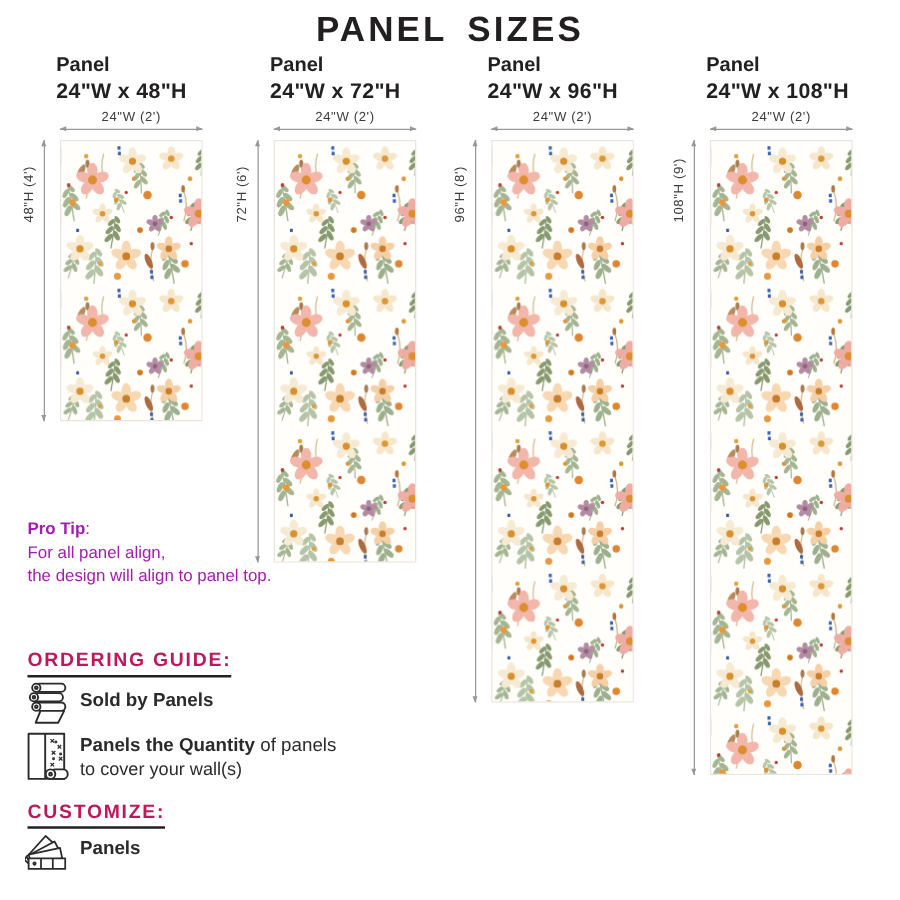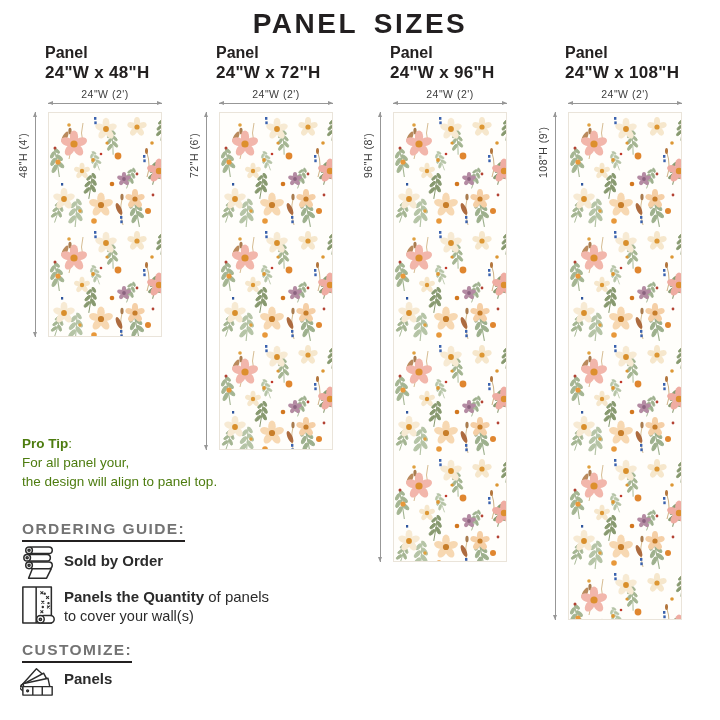--- a/index.html
+++ b/index.html
@@ -26,25 +26,25 @@
       border-left:2.5px solid transparent;border-right:2.5px solid transparent;border-bottom:5px solid #979797;}
   .v-arrow::after{content:"";position:absolute;bottom:0;left:-2.5px;
       border-left:2.5px solid transparent;border-right:2.5px solid transparent;border-top:5px solid #979797;}
 
   .v-label{position:absolute;left:-25px;top:134px;width:0;height:0;}
   .v-label span{display:block;transform:translate(-50%,-50%) rotate(-90deg);
       white-space:nowrap;font-size:10.5px;color:#3c3c3c;letter-spacing:.5px;}
 
   .art{position:absolute;left:0;top:68px;display:block;border:1px solid #eae4da;box-sizing:border-box;}
 
-  .protip{position:absolute;left:22px;top:434px;font-size:13.5px;line-height:19px;color:#4d7c0f;}
+  .protip{position:absolute;left:22px;top:413px;font-size:13.5px;line-height:19px;color:#a21caf;}
   .protip .b{font-weight:700;}
 
   .sec-head{position:absolute;left:22px;font-size:15.5px;font-weight:700;letter-spacing:1.4px;
-            border-bottom:2px solid #232020;padding-bottom:2px;color:#737373;}
+            border-bottom:2px solid #232020;padding-bottom:2px;color:#be185d;}
   .og-head{top:520px;}
   .cz-head{top:641px;}
 
   .og-item-text{position:absolute;font-size:15px;color:#2b2b2b;}
   .bold{font-weight:700;}
   .icon-box{position:absolute;}
 
   .line2{display:block;font-size:14.5px;margin-top:3px;}
   svg{display:block;}
 </style>
@@ -194,42 +194,42 @@
     <div class="v-label">
         <span>108"H (9')</span>
       </div>
     <svg class="art" width="114" height="508">
         <rect width="114" height="508" fill="url(#floral)"></rect>
       </svg>
   </div>
 
   <div class="protip">
     <div><span class="b">Pro Tip</span><span>:</span></div>
-    <div>For all panel your,</div>
+    <div>For all panel align,</div>
     <div>the design will align to panel top.</div>
   </div>
 
   <div class="sec-head og-head">ORDERING GUIDE:</div>
 
   <div class="icon-box" style="left:20px;top:545px;">
     <svg width="38" height="36" viewBox="0 0 40 38" fill="none" stroke="#2b2b2b" stroke-width="1.6" stroke-linejoin="round">
       <rect x="9" y="2" width="25" height="7" rx="3.5" fill="#fff"></rect>
       <circle cx="9.5" cy="5.5" r="3.5" fill="#fff"></circle>
         <circle cx="9.5" cy="5.5" r="1.1"></circle>
       <rect x="7" y="10" width="25" height="7" rx="3.5" fill="#fff"></rect>
       <circle cx="7.5" cy="13.5" r="3.5" fill="#fff"></circle>
         <circle cx="7.5" cy="13.5" r="1.1"></circle>
       <rect x="9" y="18" width="25" height="7" rx="3.5" fill="#fff"></rect>
       <circle cx="9.5" cy="21.5" r="3.5" fill="#fff"></circle>
         <circle cx="9.5" cy="21.5" r="1.1"></circle>
       <path d="M13,25 L33,25 L28,35 L9,35 Z" fill="#fff"></path>
     </svg>
   </div>
   <div class="og-item-text" style="left:64px;top:552px;">
-    <span class="bold">Sold by Order</span><span></span>
+    <span class="bold">Sold by Panels</span><span></span>
   </div>
 
   <div class="icon-box" style="left:20px;top:584px;">
     <svg width="38" height="44" viewBox="0 0 40 46" fill="none" stroke="#2b2b2b" stroke-width="1.6" stroke-linejoin="round">
       <rect x="3" y="3" width="30" height="38" fill="#fff"></rect>
       <line x1="17" y1="3" x2="17" y2="41"></line>
       <g stroke-width="1.1">
         <path d="M21.5,7.5 l3,3 M24.5,7.5 l-3,3"></path>
         <path d="M27.5,12.5 l3,3 M30.5,12.5 l-3,3"></path>
         <path d="M22.5,17.5 l3,3 M25.5,17.5 l-3,3"></path>

